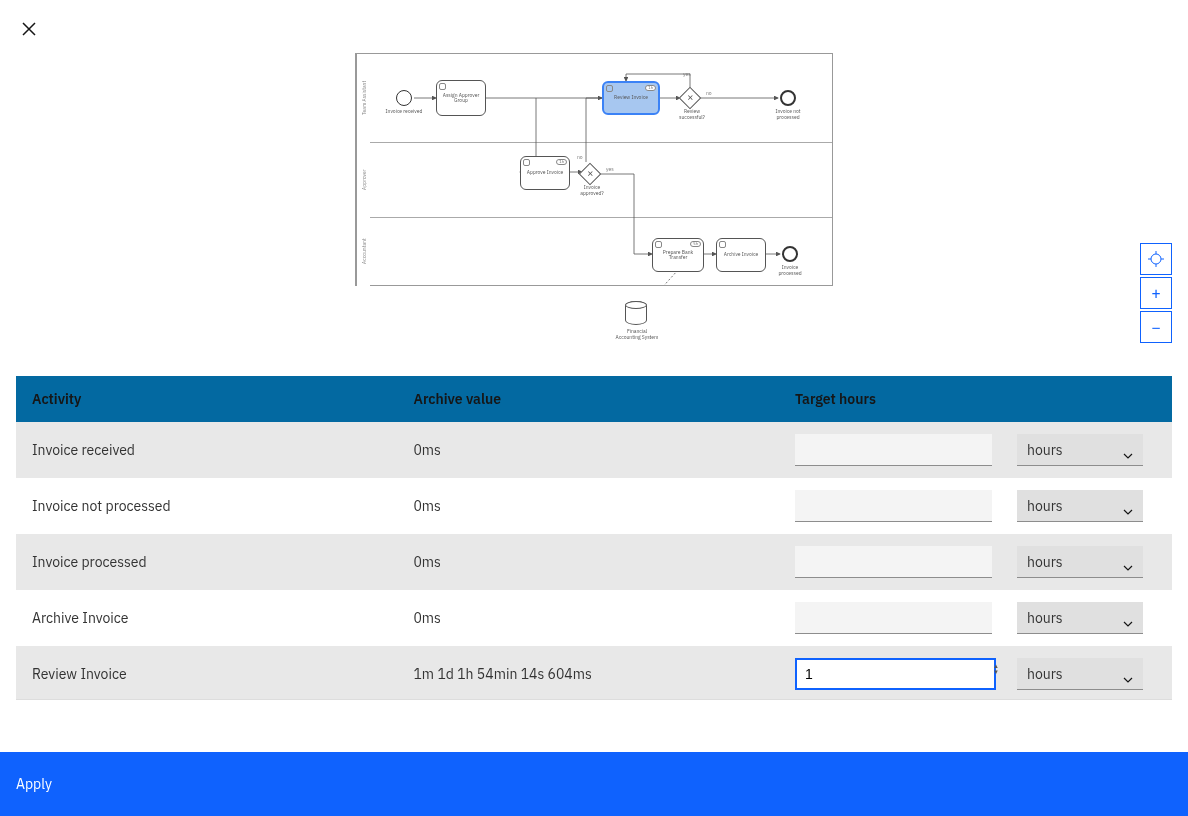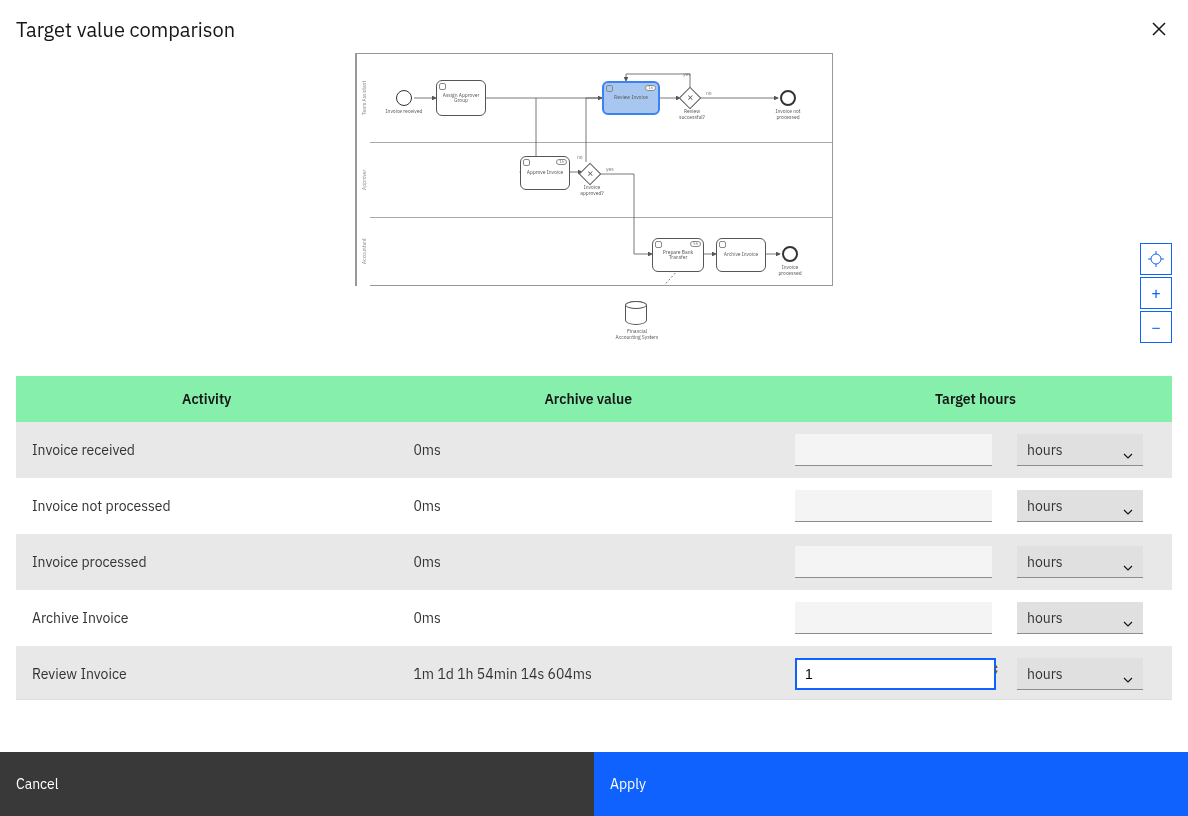--- a/index.html
+++ b/index.html
@@ -192,22 +192,22 @@
     position: absolute;
     left: 16px;
     right: 16px;
     top: 376px;
     bottom: 116px;
     overflow-y: scroll;
     border-bottom: 1px solid #ddd;
   }
   table { width: 100%; border-collapse: collapse; }
   thead th {
-    text-align: center;
-    background: #86efac;
+    text-align: left;
+    background: #0369a1;
     padding: 14px 16px;
     font-weight: 600;
     font-size: 14px;
     position: sticky;
     top: 0;
   }
   tbody tr:nth-child(odd) { background: #e8e8e8; }
   tbody tr:nth-child(even) { background: #ffffff; }
   tbody td {
     padding: 12px 16px;
@@ -301,21 +301,20 @@
   }
   
   .table-wrap::-webkit-scrollbar { width: 12px; }
   .table-wrap::-webkit-scrollbar-thumb { background: #c6c6c6; }
   .table-wrap::-webkit-scrollbar-track { background: #f4f4f4; }
 </style>
 </head>
 <body>
 
 <div class="header">
-  <div class="title">Target value comparison</div>
   <div class="close-btn">
     <svg width="14" height="14" viewBox="0 0 14 14">
         <path d="M1 1 L13 13 M13 1 L1 13" stroke="#161616" stroke-width="1.5" fill="none"></path>
       </svg>
   </div>
 </div>
 
 <div class="diagram-wrap">
   <div class="diagram">
 
@@ -511,15 +510,14 @@
                   </svg></span>
               </div>
             </div>
           </td>
         </tr>
       </tbody>
   </table>
 </div>
 
 <div class="footer">
-  <div class="btn-cancel">Cancel</div>
   <div class="btn-apply">Apply</div>
 </div>
 
 </body></html>

